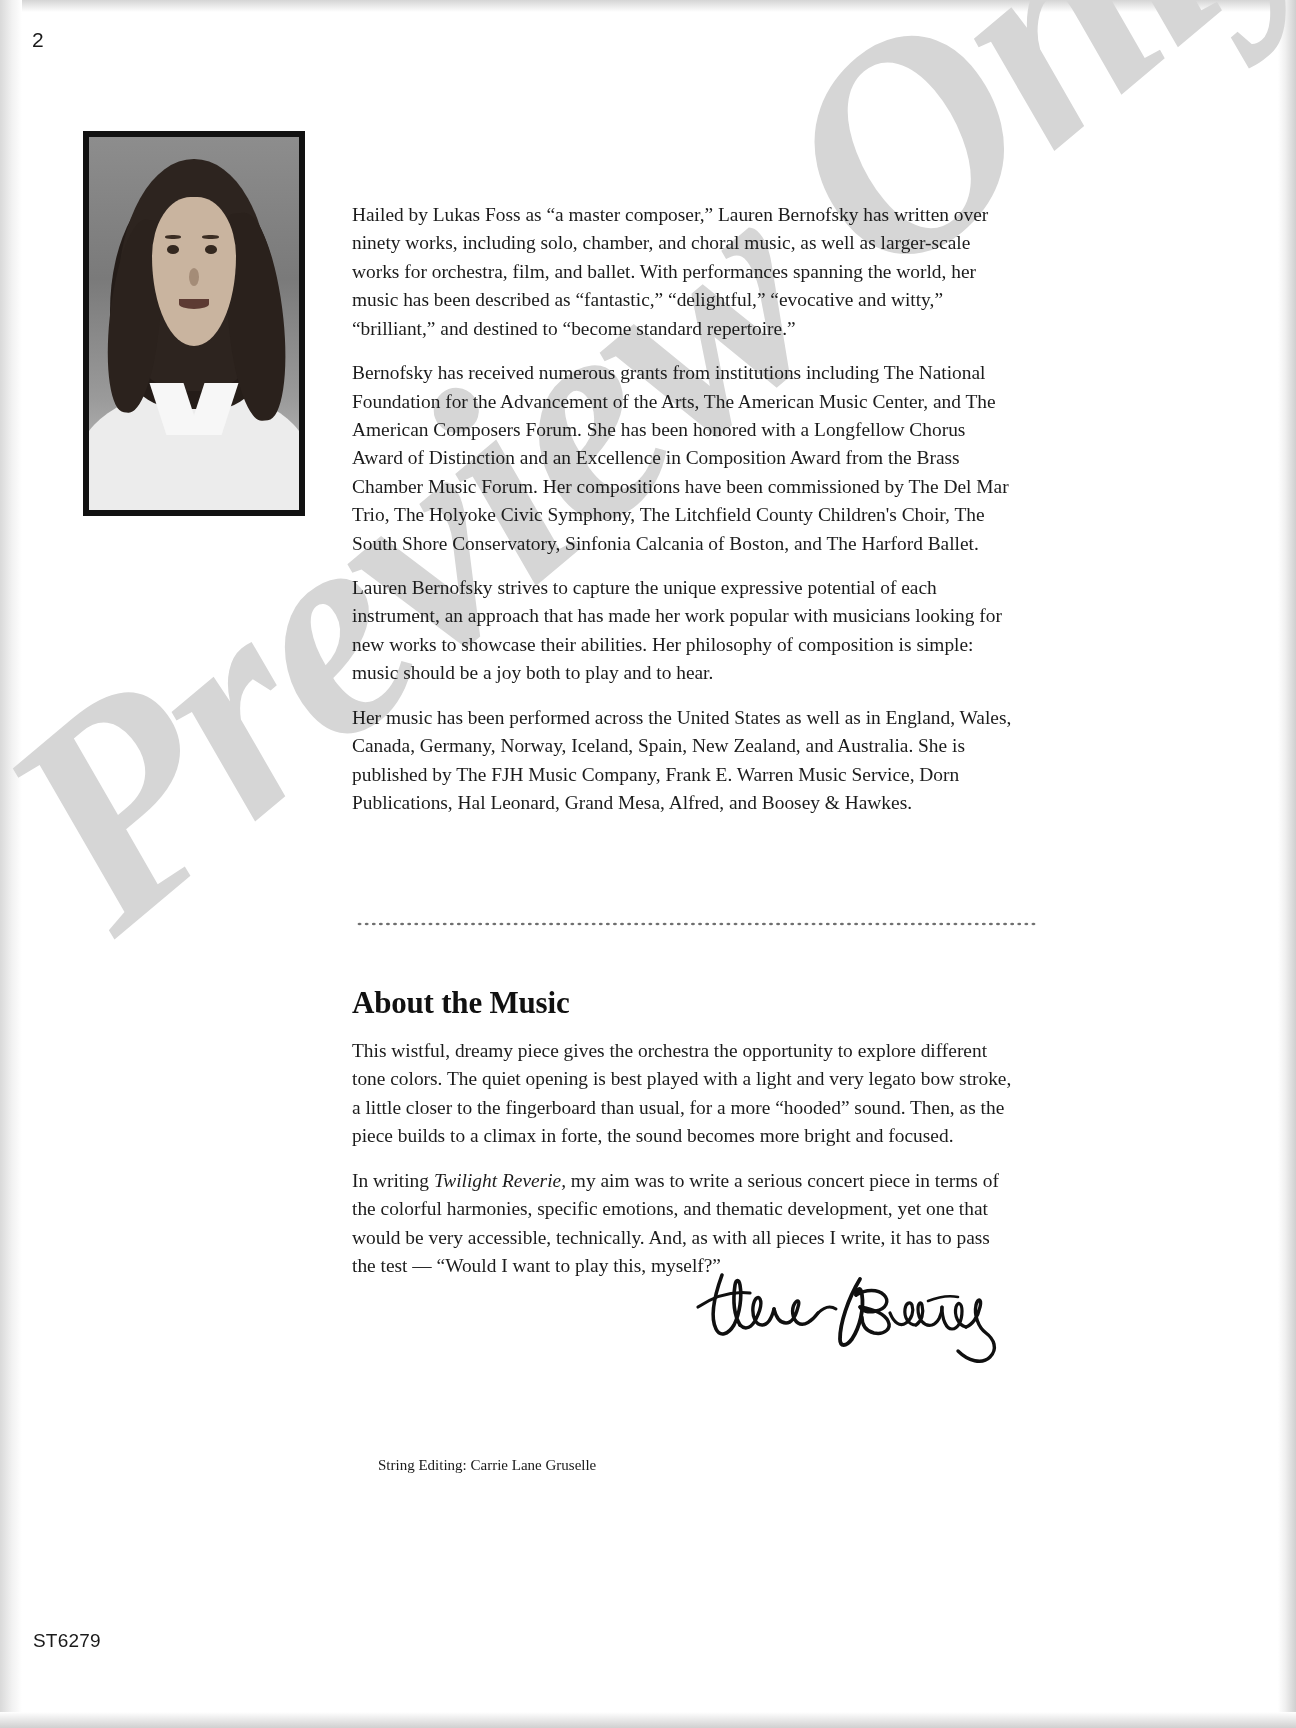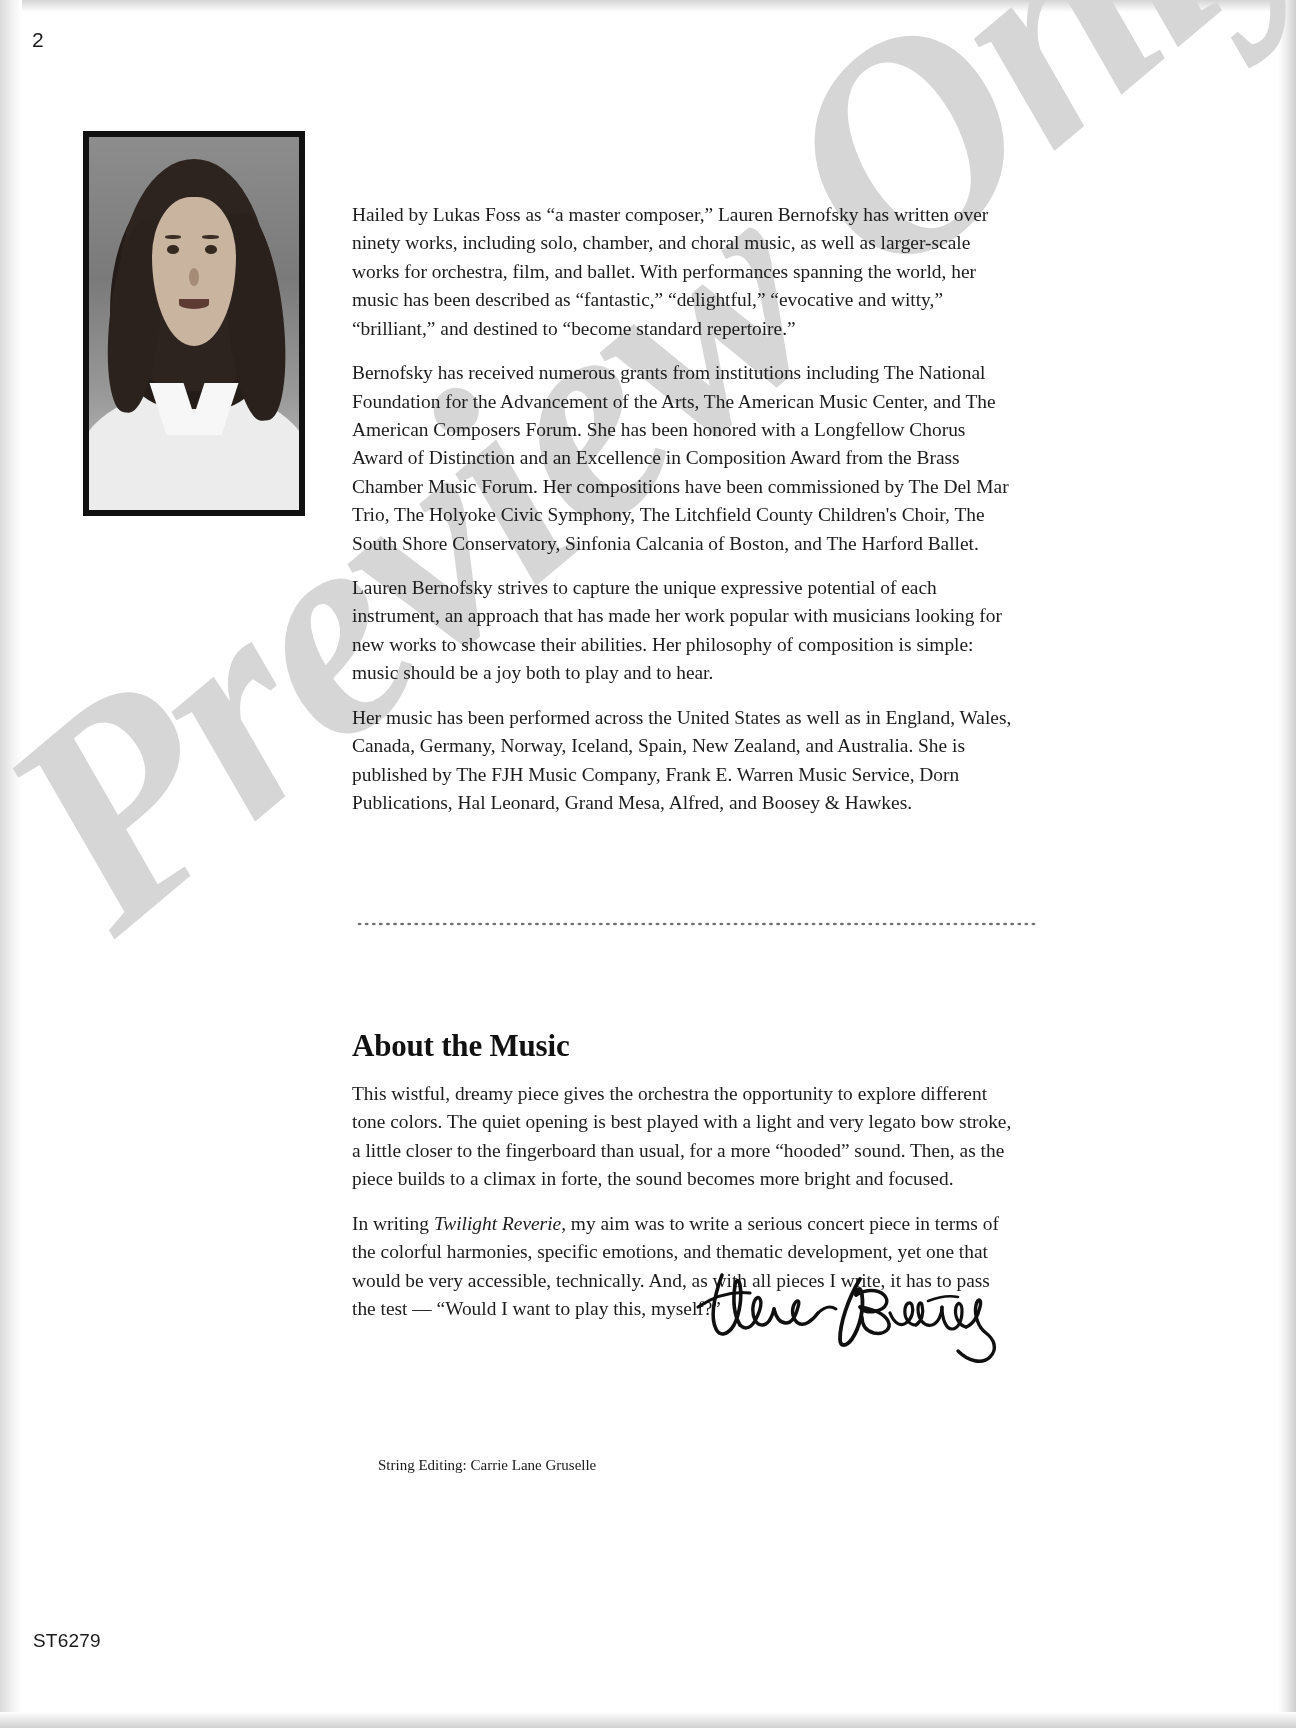--- a/index.html
+++ b/index.html
@@ -250,21 +250,21 @@
     left: 356px;
     top: 922px;
     width: 680px;
     height: 4px;
     background-image: radial-gradient(circle, #6d6d6d 1.4px, rgba(0,0,0,0) 1.6px);
     background-size: 7.1px 4px;
     background-repeat: repeat-x;
     z-index: 7;
   }
 
-  .music-block { position: absolute; top: 1028px; left: 0; width: 662px; }
+  .music-block { position: absolute; top: 985px; left: 0; width: 662px; }
   .music-block h2.section-title { margin-bottom: 16px; }
 
   
   .signature {
     position: absolute;
     left: 690px;
     top: 1255px;
     width: 320px;
     height: 120px;
     z-index: 7;

